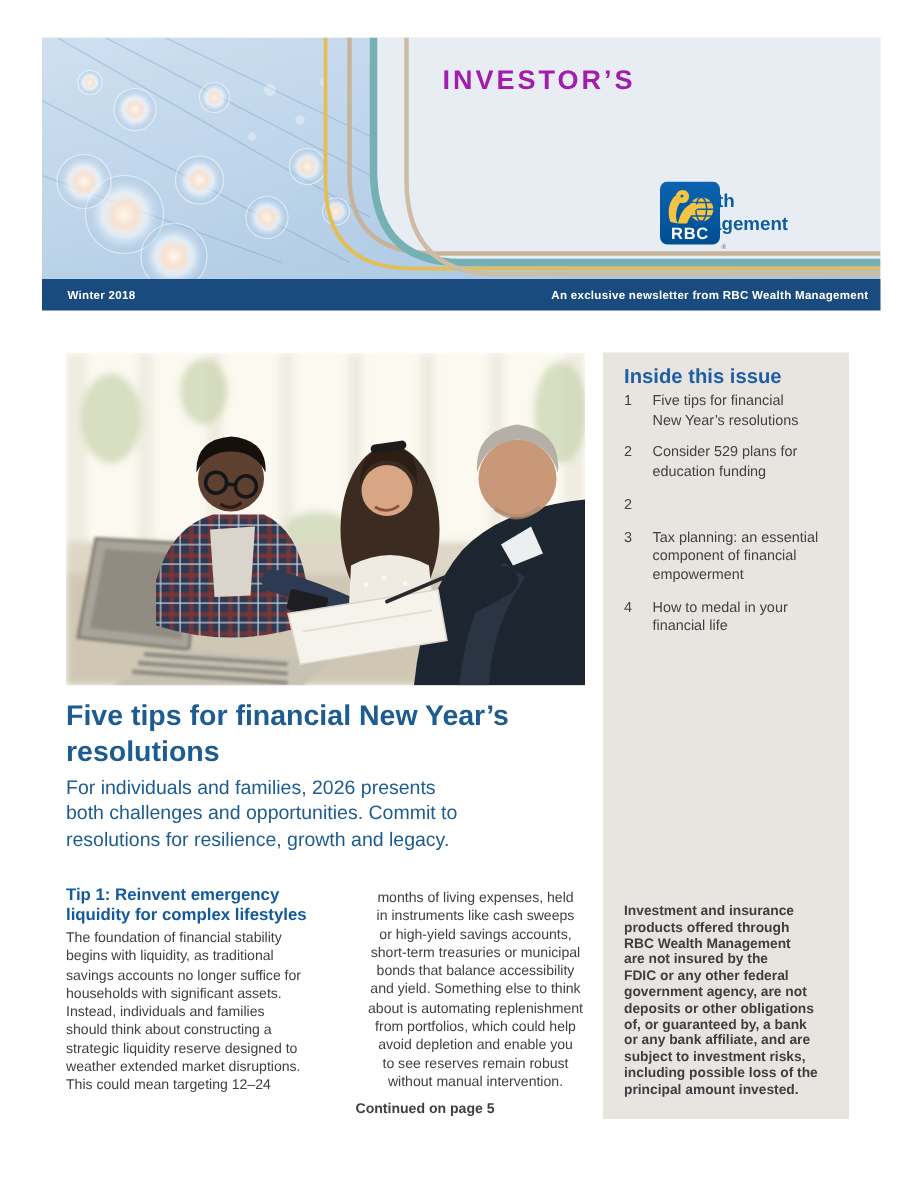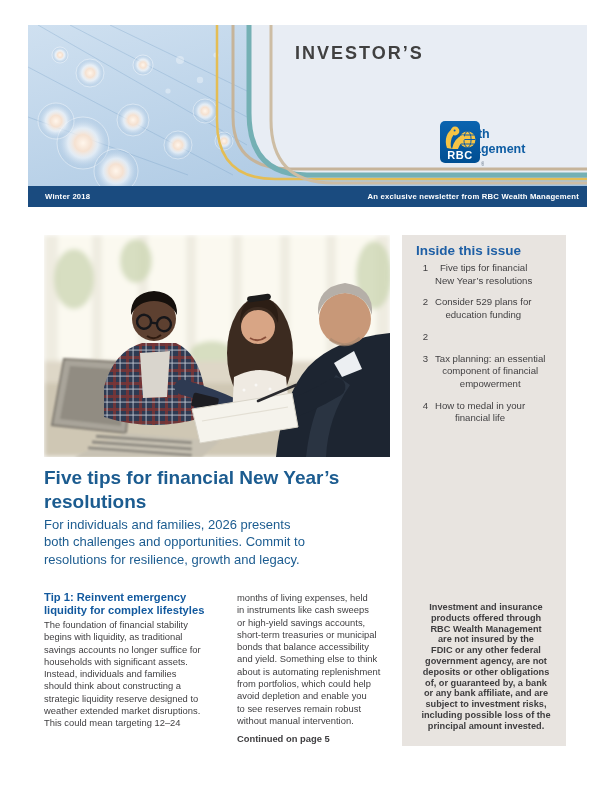--- a/index.html
+++ b/index.html
@@ -3,56 +3,56 @@
 <meta charset="utf-8">
 <style>
   html,body{margin:0;padding:0;background:#ffffff;}
   #page{position:relative;width:612px;height:792px;background:#ffffff;overflow:hidden;
         font-family:"Liberation Sans",sans-serif;}
 
   
   #banner{position:absolute;left:28px;top:25px;width:559px;height:161px;background:#e8edf4;}
   #banner svg{position:absolute;left:0;top:0;}
   #masthead{position:absolute;left:267px;top:18px;color:#1b4c7e;}
-  .kicker{font-size:18px;font-weight:bold;letter-spacing:2px;color:#404040;}
+  .kicker{font-size:18px;font-weight:bold;letter-spacing:2px;color:#a21caf;}
   .edge{font-family:"Liberation Serif",serif;font-size:56px;line-height:52px;color:#1b4c7e;margin-top:1px;}
   #brand{position:absolute;left:412px;top:96px;display:flex;align-items:flex-start;}
   #brand-name{margin-left:9px;margin-top:6px;font-size:12.5px;line-height:15px;font-weight:bold;color:#0e5da3;white-space:pre-line;}
 
   
   #seasonbar{position:absolute;left:28px;top:186px;width:559px;height:21px;background:#1a4b7f;
              display:flex;justify-content:space-between;align-items:center;box-sizing:border-box;
              padding:0 8px 0 17px;}
   #seasonbar div{color:#ffffff;font-size:7.7px;font-weight:bold;letter-spacing:.2px;}
 
   
   #photo{position:absolute;left:44px;top:235px;width:346px;height:222px;overflow:hidden;}
 
   
-  #panel{position:absolute;left:402px;top:235px;width:164px;height:511px;background:#e8e4e0;box-sizing:border-box;text-align:center;}
+  #panel{position:absolute;left:402px;top:235px;width:164px;height:511px;background:#e8e4e0;box-sizing:border-box;}
   #toc-heading{position:absolute;left:14px;top:8px;font-size:13.5px;font-weight:bold;color:#1e5fa5;}
   #toc{position:absolute;left:14px;top:27px;width:142px;}
   .toc-row{display:flex;margin-top:9px;}
   .toc-row:first-child{margin-top:0;}
   .toc-num{width:19px;flex:0 0 19px;font-size:9.6px;line-height:12.7px;color:#403f41;}
   .toc-text{font-size:9.6px;line-height:12.7px;color:#403f41;white-space:pre-line;}
   #disclaimer{position:absolute;left:14px;top:367px;width:140px;font-size:9.2px;line-height:10.8px;
               font-weight:bold;color:#3e3d3f;white-space:pre-line;}
 
   
   #article-title{position:absolute;left:44px;top:466px;width:370px;font-size:19px;line-height:24px;
                  font-weight:bold;color:#1c5c90;white-space:pre-line;}
   #article-deck{position:absolute;left:44px;top:516px;width:370px;font-size:13px;line-height:17.4px;
                 color:#1c5c90;white-space:pre-line;}
   #subhead{position:absolute;left:44px;top:591px;width:190px;font-size:11.2px;line-height:13.4px;
            font-weight:bold;color:#12599e;white-space:pre;}
   #col1{position:absolute;left:44px;top:619px;width:190px;font-size:9.4px;line-height:12.3px;
         color:#3f3e40;white-space:pre;}
   #col2{position:absolute;left:237px;top:592px;width:160px;font-size:9.4px;line-height:12.3px;
-        color:#3f3e40;white-space:pre;}
+        color:#3f3e40;white-space:pre;text-align:center;}
   #continued{position:absolute;left:237px;top:733px;width:154px;font-size:9.4px;
              font-weight:bold;color:#3f3e40;}
 </style>
 </head>
 <body>
 
 <div id="page">
 
   <div id="banner">
     <svg width="559" height="161" viewBox="0 0 559 161">

